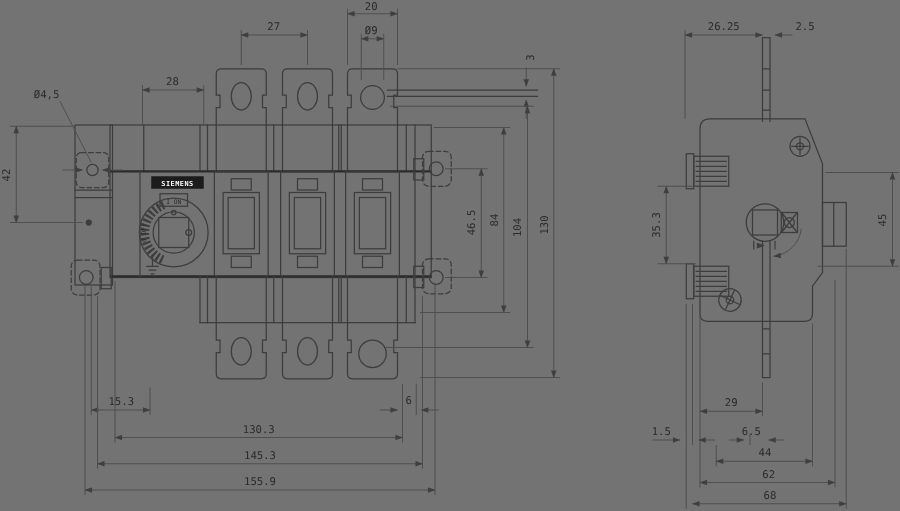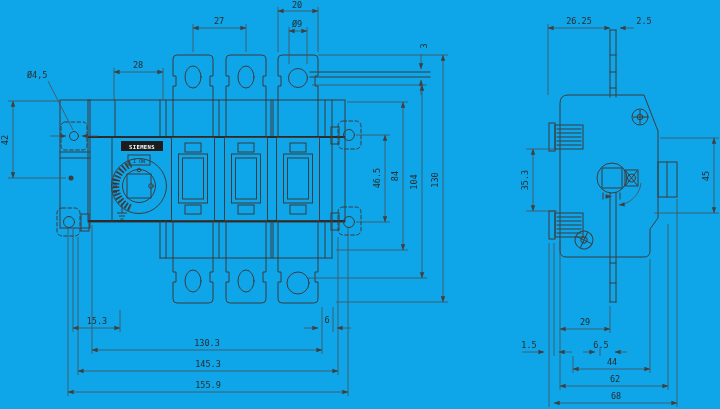--- a/index.html
+++ b/index.html
@@ -1,16 +1,16 @@
 <!DOCTYPE html>
 <html><head>
 <meta charset="utf-8">
 <style>
   html,body{margin:0;padding:0;background:#fff;}
-  .stage{width:720px;height:409px;background:#0ea5e9;position:relative;font-family:"DejaVu Sans Mono",monospace;}
+  .stage{width:720px;height:409px;background:#737373;position:relative;font-family:"DejaVu Sans Mono",monospace;}
   svg text{font-family:"DejaVu Sans Mono",monospace;font-size:8.5px;fill:#2b2b2b;}
   text.tm{text-anchor:middle;}
   text.brand{font-size:5.5px;fill:#ffffff;letter-spacing:.4px;font-weight:bold;}
   text.tiny{font-size:5px;}
   .s1{stroke:#3d3d3d;stroke-width:1;fill:none;stroke-linecap:square;}
   .s2{stroke:#2b2b2b;stroke-width:1.8;fill:none;}
   .sd{stroke:#4f4f4f;stroke-width:.8;fill:none;}
   .dsh{stroke-dasharray:3.5,2.5;}
 </style>
 </head>

